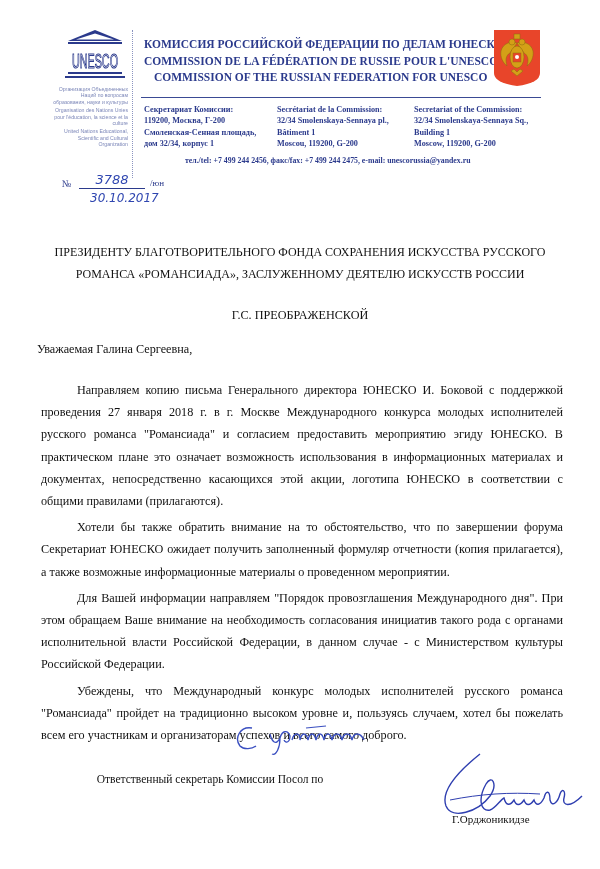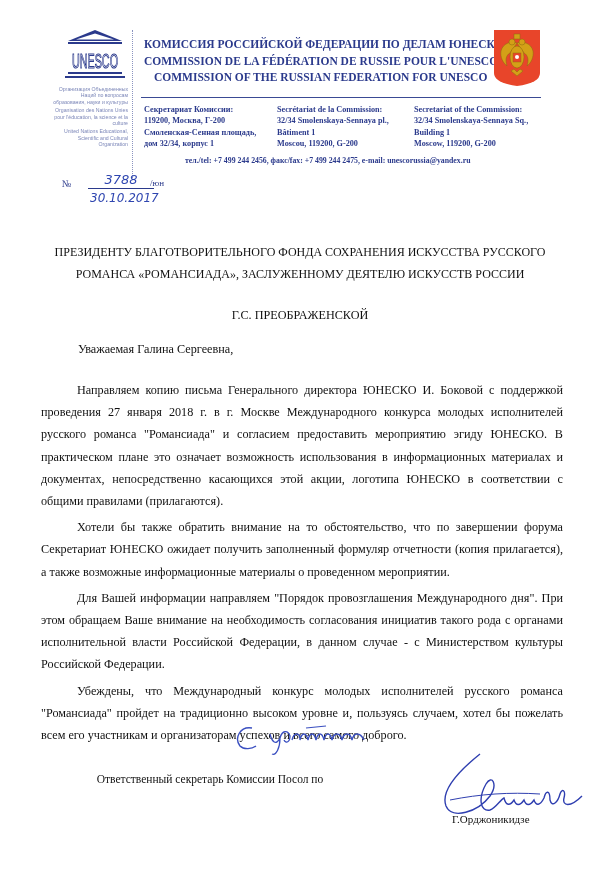--- a/index.html
+++ b/index.html
@@ -28,33 +28,33 @@
           font-family: "Liberation Serif", serif; white-space: nowrap; }
   .addr1 { left: 144px; }
   .addr2 { left: 277px; }
   .addr3 { left: 414px; }
 
   .contacts { left: 176px; top: 156px; font-size: 7.8px; color: #2b3a8c; font-weight: bold;
               white-space: nowrap; margin-left: 9px; }
 
   
   .refno { left: 62px; top: 178px; font-size: 10px; color: #2b3a8c; }
-  .ref-num { left: 88px; top: 172px; width: 66px; font-family: "DejaVu Sans", sans-serif;
+  .ref-num { left: 79px; top: 172px; width: 66px; font-family: "DejaVu Sans", sans-serif;
              font-size: 13px; font-style: italic; color: #2f46b0; text-align: center;
              border-bottom: 1px solid #2b3a8c; line-height: 16px; }
   .ref-suffix { left: 150px; top: 178px; font-size: 9px; color: #2b3a8c; }
   .ref-date { left: 90px; top: 191px; font-family: "DejaVu Sans", sans-serif; font-style: italic;
               font-size: 12px; color: #2f46b0; }
 
   
   .addressee { left: 20px; top: 241px; width: 560px; text-align: center; font-size: 12px;
                line-height: 22px; color: #111; }
   .addressee-name { left: 20px; top: 308px; width: 560px; text-align: center; font-size: 12.2px; color:#111; }
 
-  .salutation { left: 37px; top: 342px; font-size: 12.2px; color: #111; margin-left: 41px; }
+  .salutation { left: 37px; top: 342px; font-size: 12.2px; color: #111; }
 
   .body-text { left: 37px; top: 375px; width: 530px; font-size: 12.2px; line-height: 22.2px;
                text-align: justify; color: #111; }
   .body-text p { margin: 4px; text-indent: 36px; font-family: Liberation Serif, serif; }
 
   
   .closing { left: 230px; top: 718px; width: 160px; height: 40px; }
   .signer-title { left: 60px; top: 770px; width: 300px; text-align: center; font-size: 11.5px;
                   line-height: 18px; color: #111; }
   .signature { left: 420px; top: 750px; width: 170px; height: 72px; }

